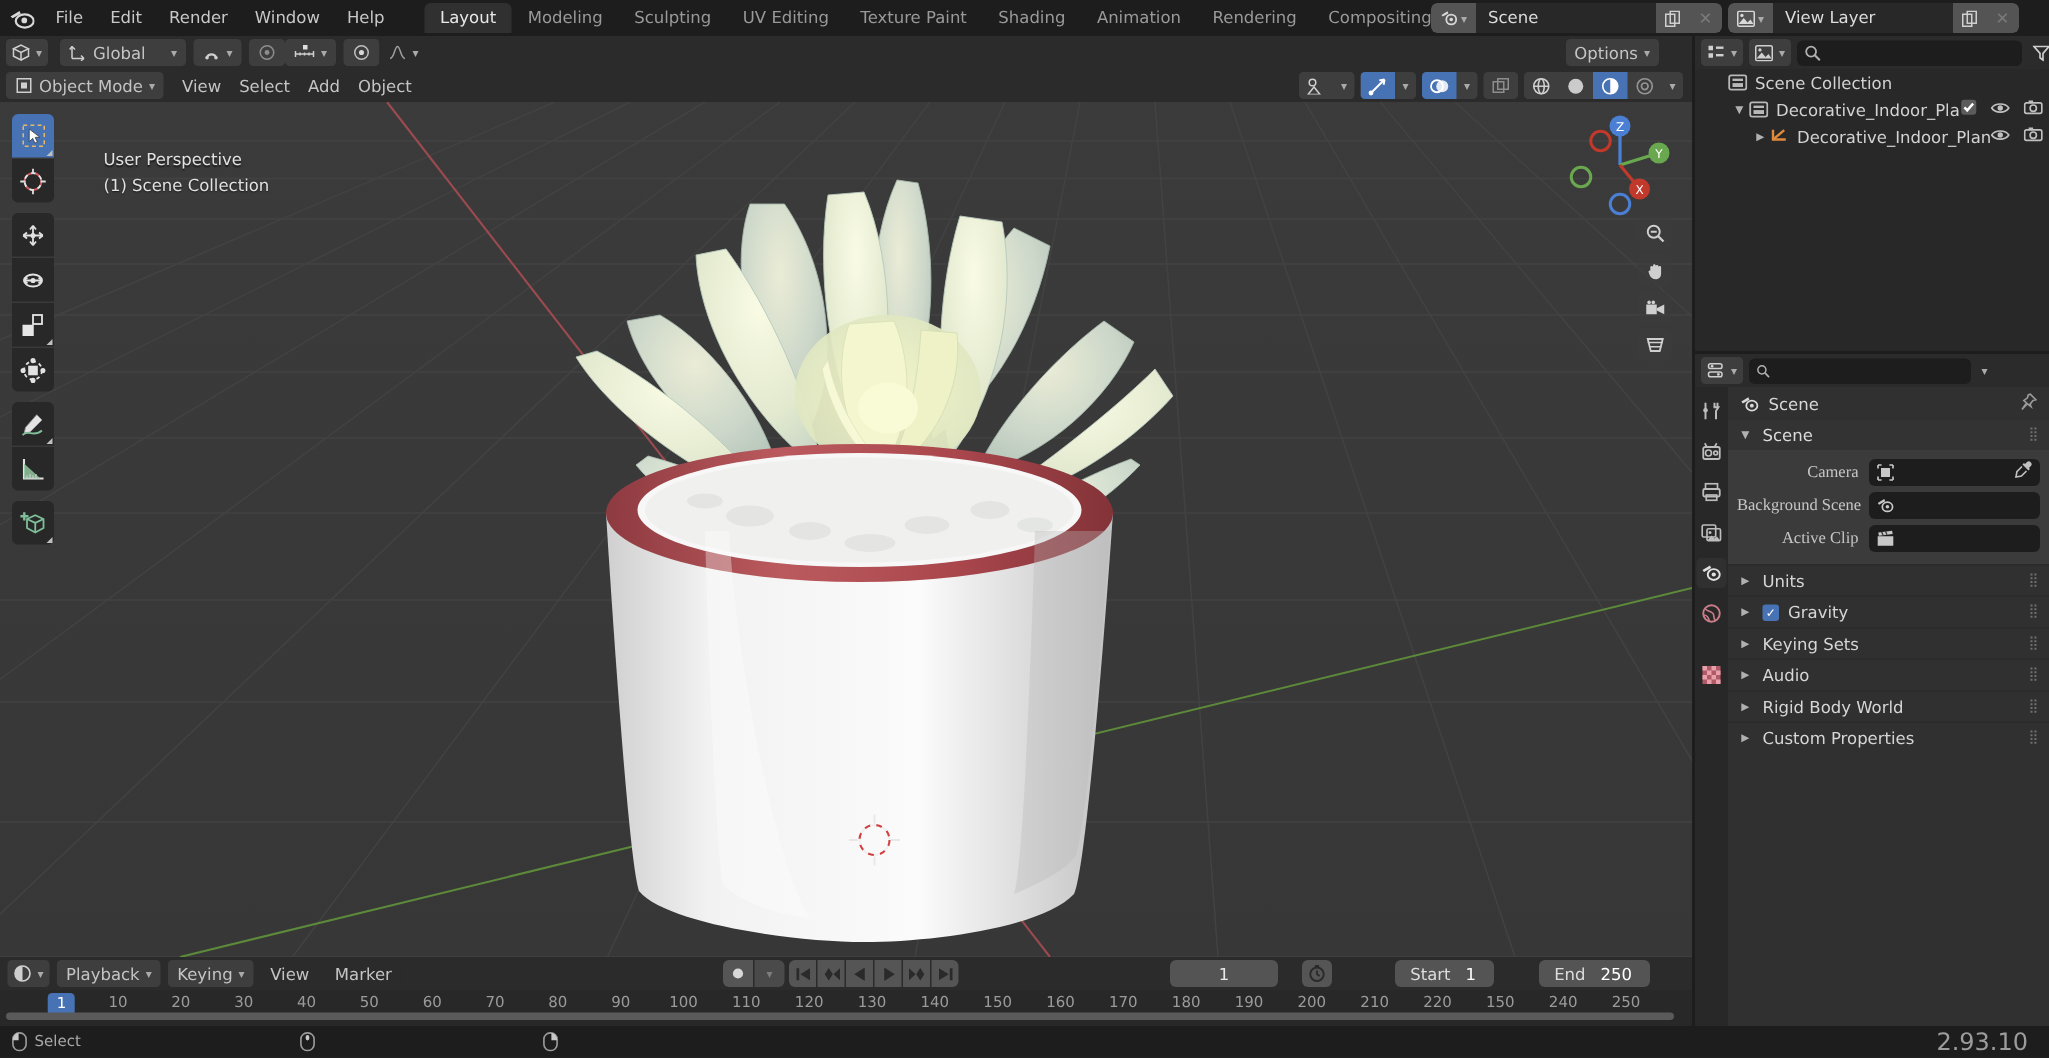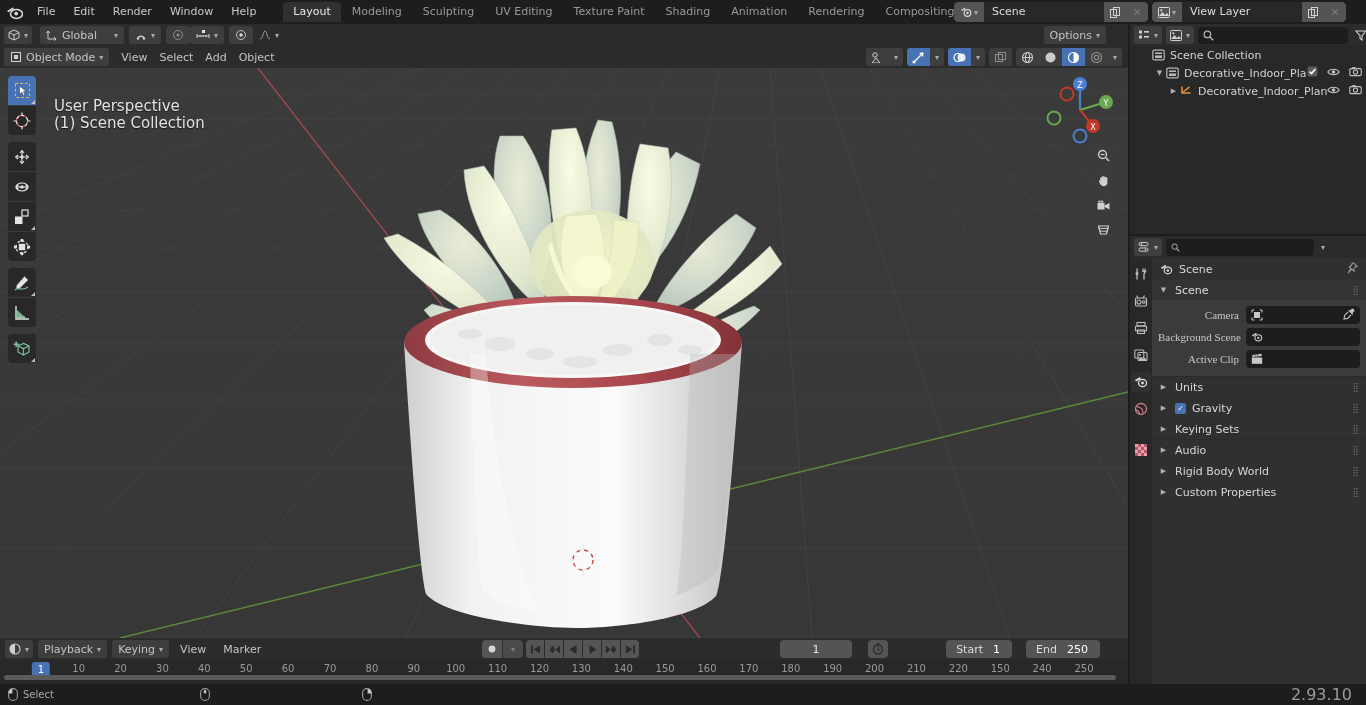--- a/index.html
+++ b/index.html
@@ -87,21 +87,21 @@
   .tool.last { border-radius:0 0 4px 4px; }
   .tool.single { border-radius:4px; }
   .tool.active { background:#4772b3; }
   .tool .corner {
     position:absolute; right:1px; bottom:1px; width:0; height:0;
     border-left:4px solid transparent; border-bottom:4px solid #c0c0c0;
   }
   .tool-gap { height:5px; }
 
   .vp-text { position:absolute; left:54px; top:74px; z-index:12; pointer-events:none; }
-  .vp-text div { font-size:15px; color:#e2e2e2; line-height:17px; text-shadow:0 1px 1px rgba(0,0,0,.6); }
+  .vp-text div { font-size:11px; color:#e2e2e2; line-height:17px; text-shadow:0 1px 1px rgba(0,0,0,.6);margin-left:15px; }
 
   
   .gizmo { position:absolute; right:12px; top:50px; width:72px; height:72px; z-index:14; }
   .vp-right-icons {
     position:absolute; right:14px; top:120px; z-index:14; display:flex; flex-direction:column; gap:3px;
   }
   .vp-ricon {
     width:22px; height:22px; border-radius:4px; background:rgba(60,60,60,.55);
     display:flex; align-items:center; justify-content:center;
   }
@@ -1067,21 +1067,21 @@
       </div>
       <div style="position:absolute;right:240px;display:flex;align-items:center;">
         <div class="tl-pbtn" style="border-radius:4px;width:20px;">
           <svg width="12" height="12" viewBox="0 0 12 12">
               <circle cx="6" cy="6.5" r="4.5" fill="none" stroke="#2a2a2a" stroke-width="1.3"></circle>
               <path d="M6 4 L6 6.5 L7.8 7.6" stroke="#2a2a2a" stroke-width="1.2" fill="none"></path>
               <path d="M4.6 1 L7.4 1" stroke="#2a2a2a" stroke-width="1.4"></path>
             </svg>
         </div>
       </div>
-      <div class="tl-se" style="position:absolute;right:116px;">
+      <div class="tl-se" style="position:absolute;right:132px;">
         <span class="k">Start</span>
         <span class="v">1</span>
       </div>
       <div class="tl-se" style="position:absolute;right:28px;">
         <span class="k">End</span>
         <span class="v">250</span>
       </div>
     </div>
 
     <div class="tl-ruler">

